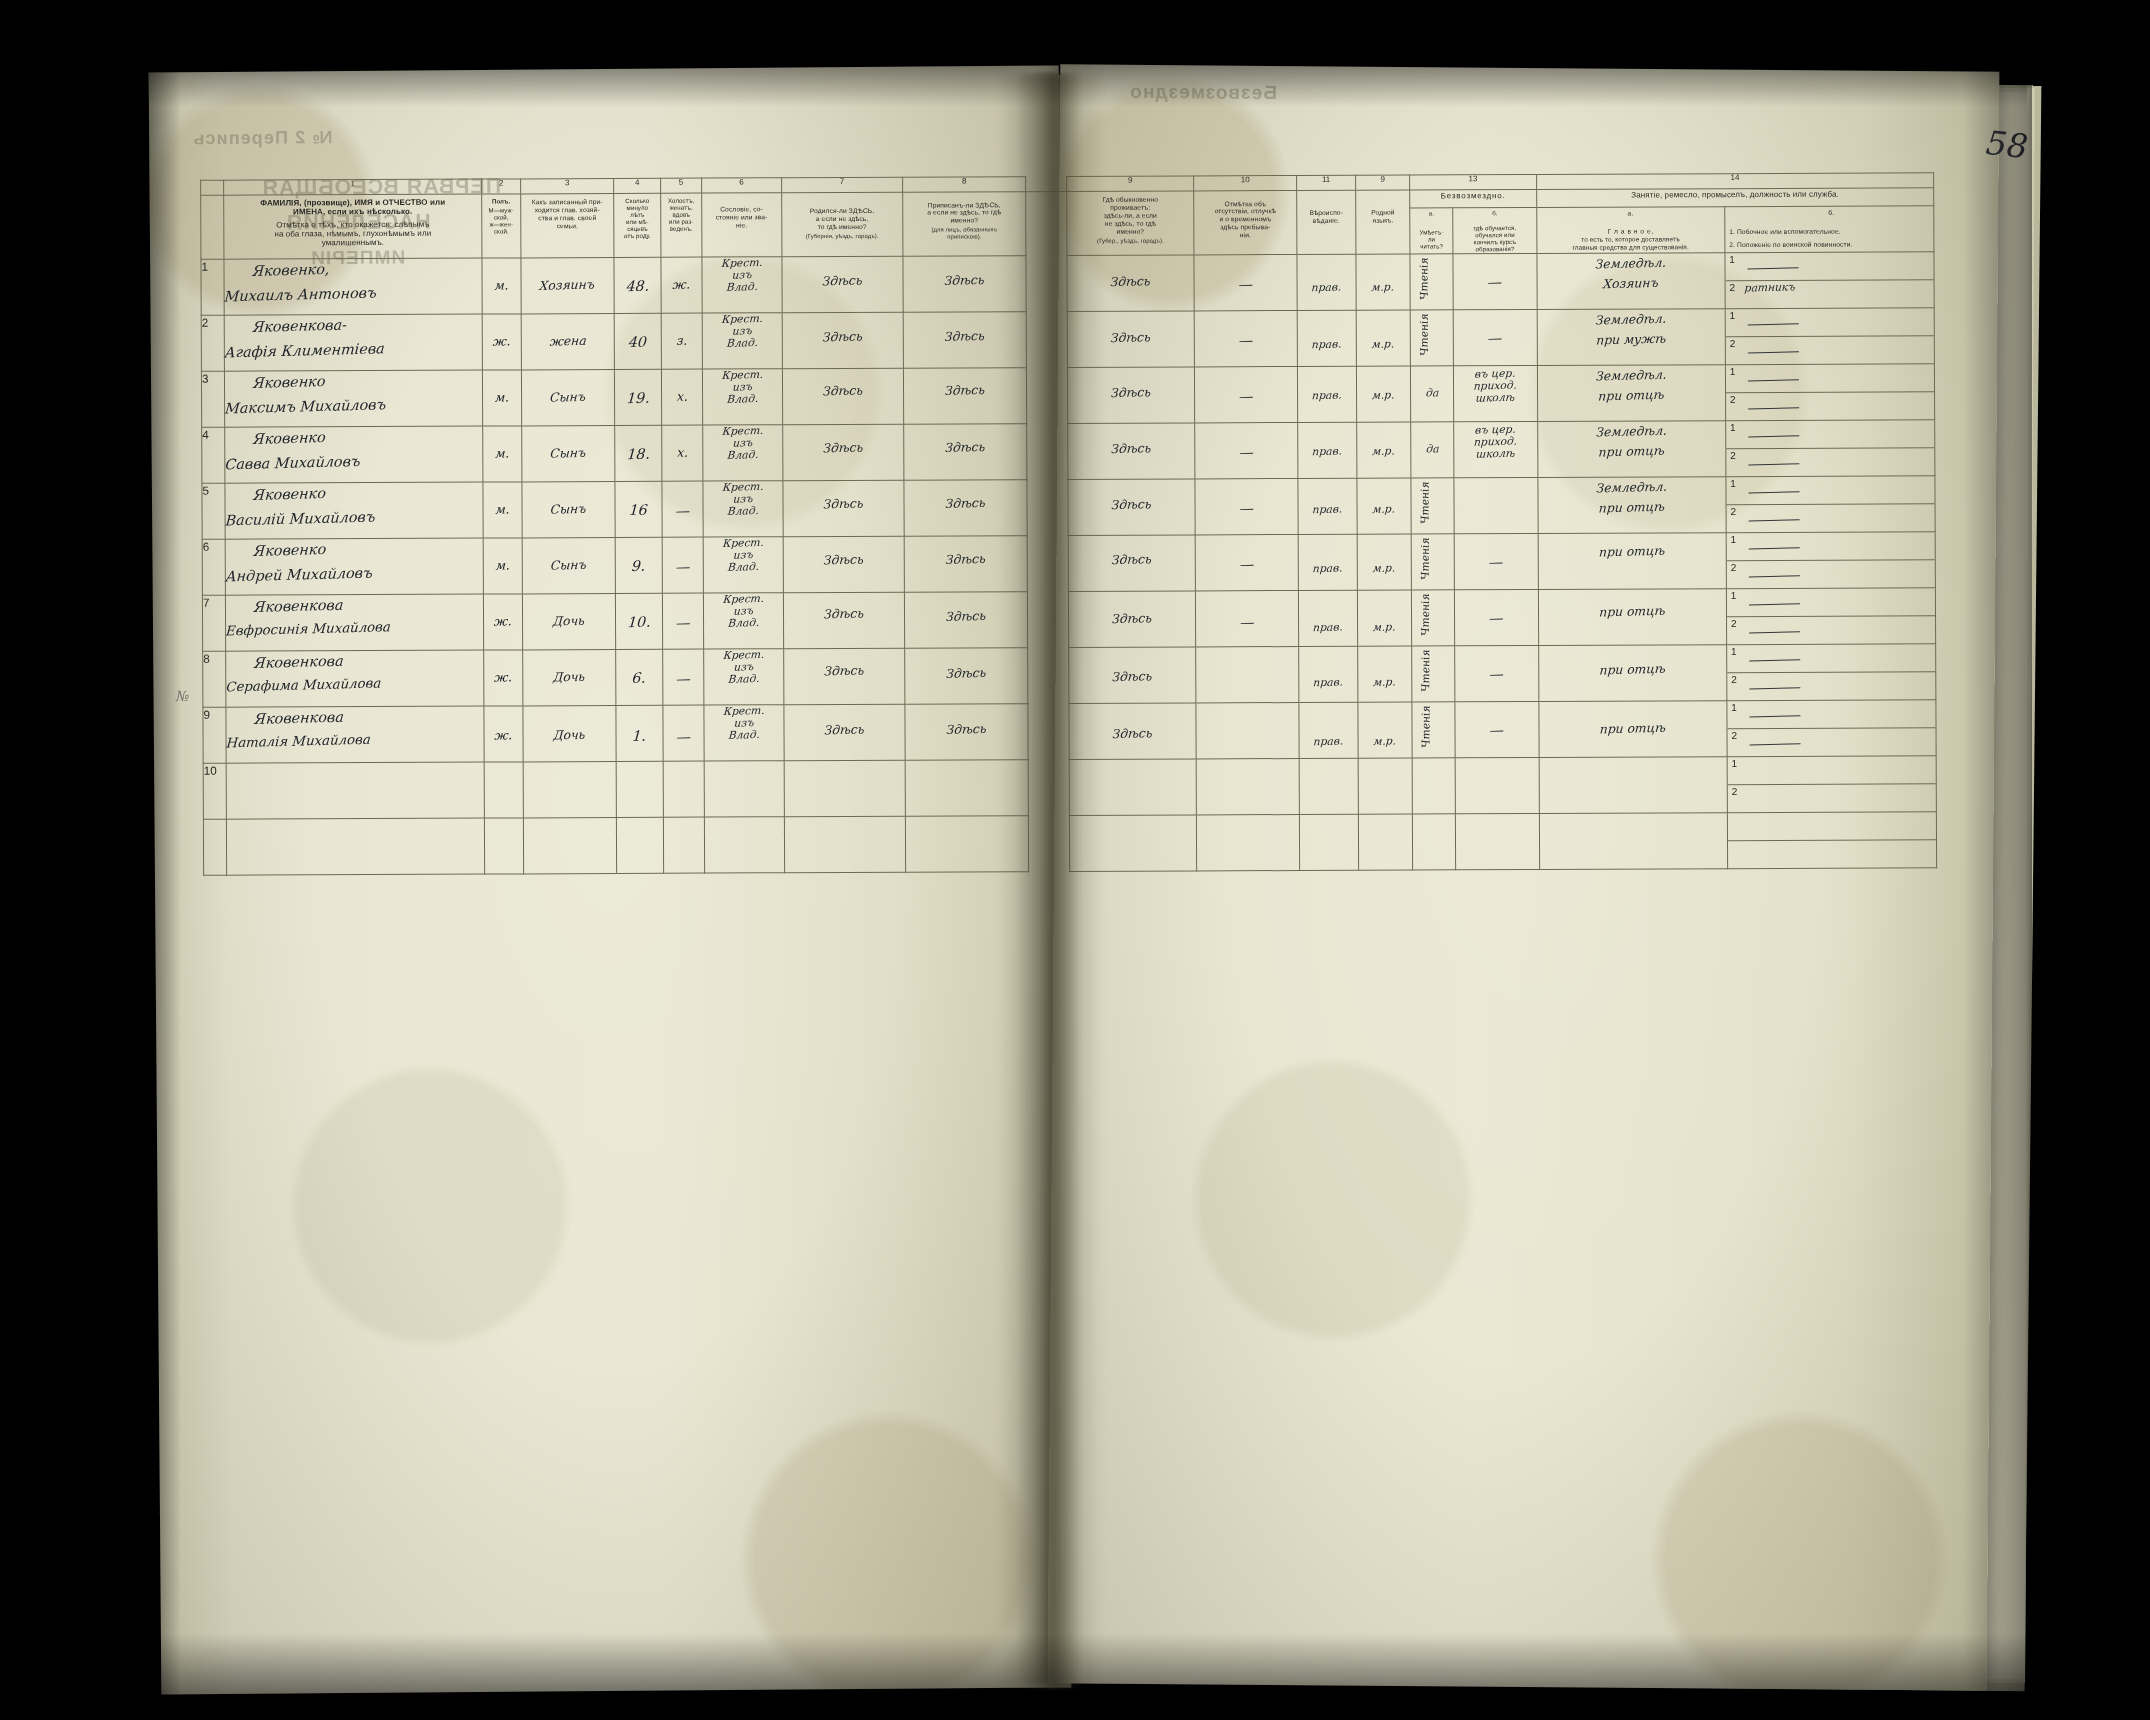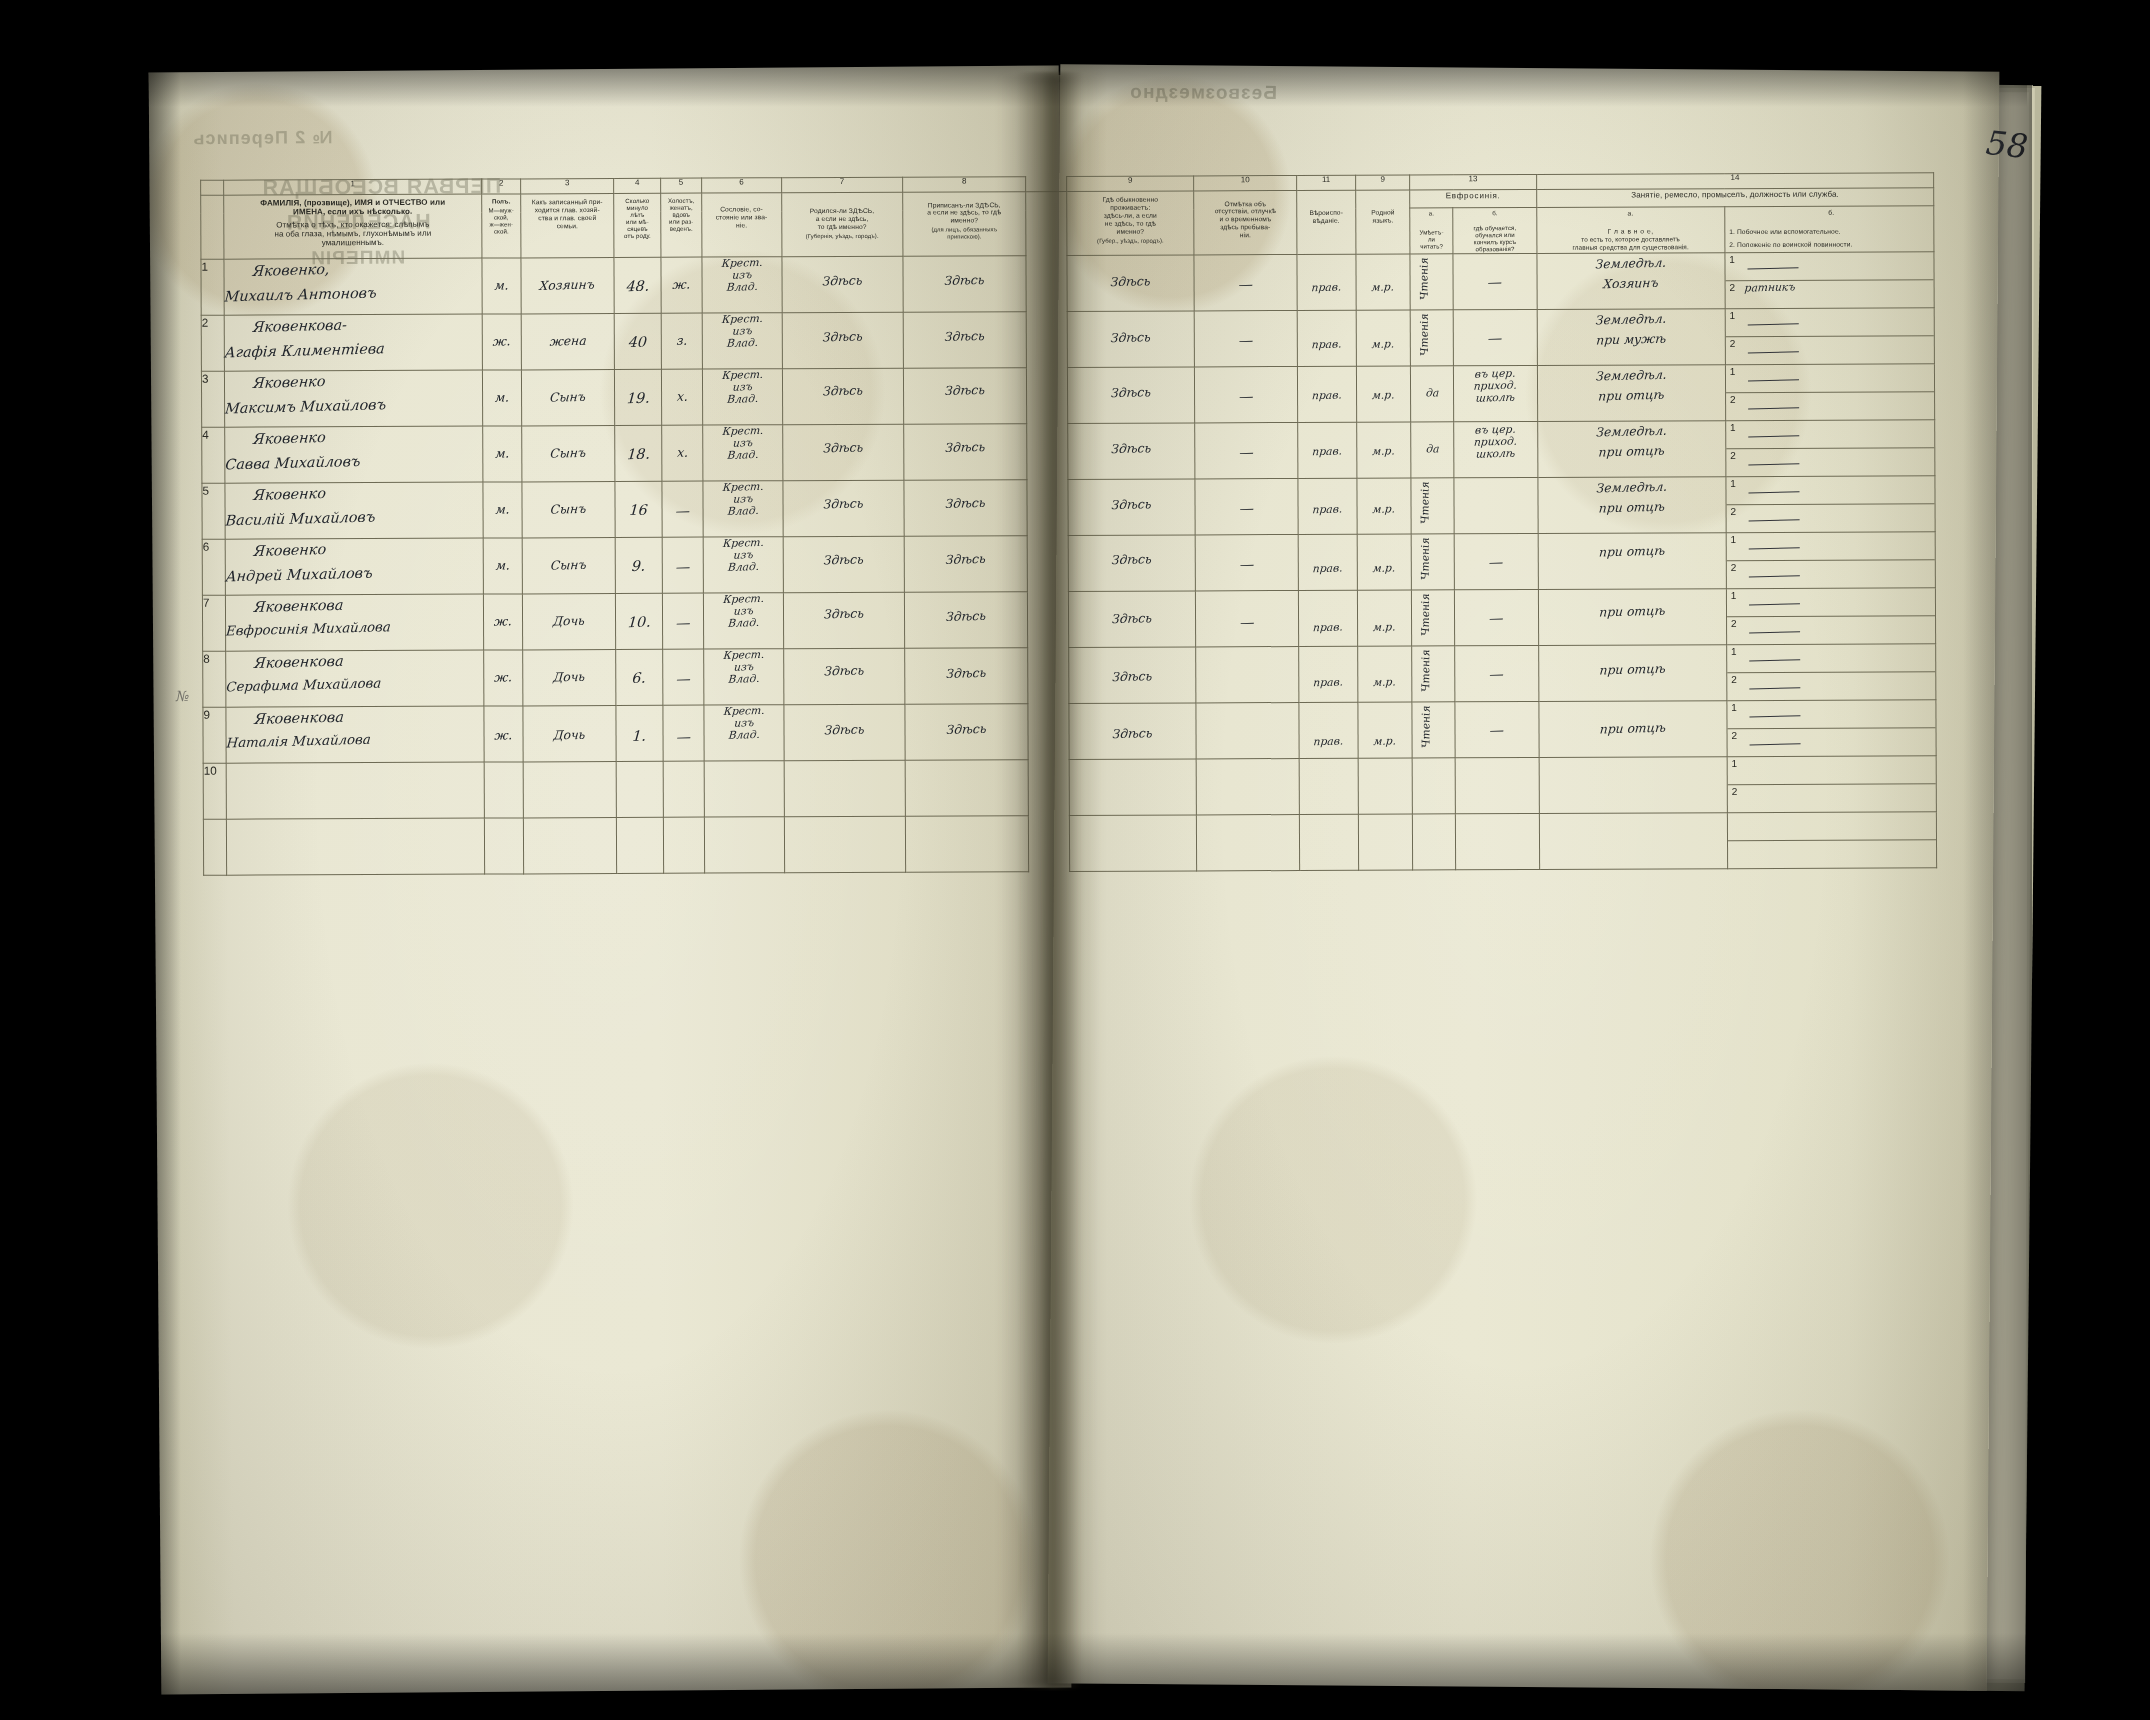--- a/index.html
+++ b/index.html
@@ -368,21 +368,21 @@
       <td rowspan="2" class="hdr tiny" style="padding-top:18px">
         <div>Вѣроиспо-</div>
         <div>вѣданіе.</div>
       </td>
 
       <td rowspan="2" class="hdr tiny" style="padding-top:18px">
         <div>Родной</div>
         <div>языкъ.</div>
       </td>
 
-      <td colspan="2" class="hdr" style="height:15px;padding-top:2.1px;letter-spacing:0.8px">Евфросинія.</td>
+      <td colspan="2" class="hdr" style="height:15px;padding-top:2.1px;letter-spacing:0.8px">Безвозмездно.</td>
 
       <td colspan="2" class="hdr" style="height:15px;padding-top:2.1px">Занятіе, ремесло, промыселъ, должность или служба.</td>
     </tr>
 
     <tr>
       <td class="hdr tiny2" style="padding-top:1.6px">
         <div>а.</div>
         <div style="margin-top:12.8px">Умѣетъ-</div>
         <div>ли</div>
         <div>читать?</div>

